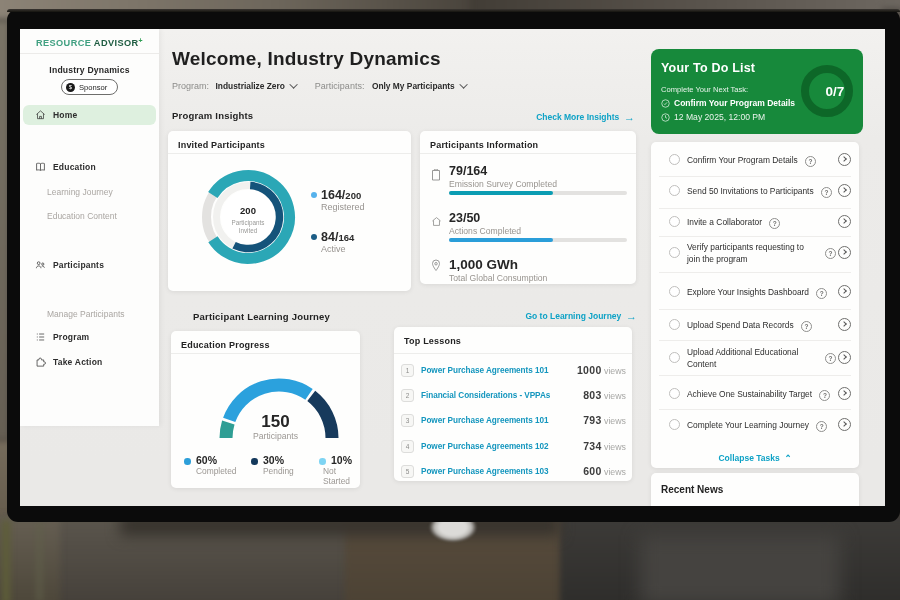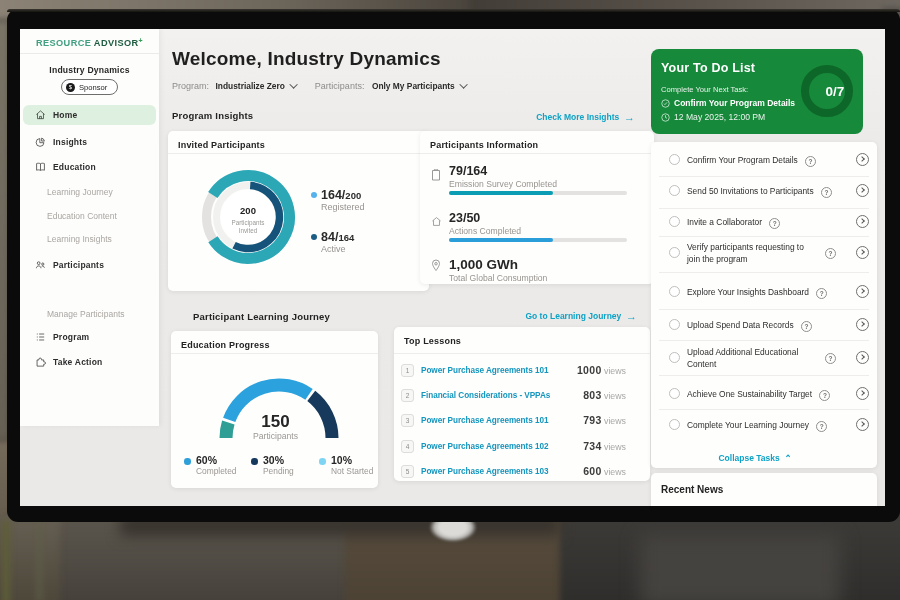--- a/index.html
+++ b/index.html
@@ -11,21 +11,21 @@
 #monitor:before{content:"";position:absolute;left:0;top:0;right:0;height:3px;border-radius:11px 11px 0 0;background:linear-gradient(#3a3632,#15140f);}
 #screen{position:absolute;left:20px;top:29px;width:865px;height:477px;background:linear-gradient(180deg,#f2f1ef 0px,#ecebe9 110px,#eae9e7 430px);overflow:hidden;font-family:"Liberation Sans",sans-serif;}
 
 #side{position:absolute;left:0;top:0;width:139px;height:397px;background:#fdfdfc;box-shadow:2px 0 5px rgba(0,0,0,.05);}
 .mitem{position:absolute;left:0;width:139px;height:20px;}
 .mlbl{position:absolute;left:33px;top:50%;transform:translateY(-50%);font-size:8.5px;font-weight:bold;color:#2d2d2d;letter-spacing:.2px;}
 .msub{position:absolute;left:27px;top:50%;transform:translateY(-50%);font-size:8.5px;color:#aaa6a2;}
 .micon{position:absolute;left:15px;top:50%;transform:translateY(-50%);width:11px;height:11px;}
 .micon svg{display:block;width:11px;height:11px;stroke:#333;fill:none;stroke-width:1.6;}
 
-.card{position:absolute;background:#fefefd;border-radius:5px;box-shadow:0 1px 4px rgba(60,60,60,.10);padding-left:18px;}
+.card{position:absolute;background:#fefefd;border-radius:5px;box-shadow:0 1px 4px rgba(60,60,60,.10);}
 .chead{position:absolute;left:10px;top:9px;font-size:9px;font-weight:bold;color:#232323;letter-spacing:.2px;}
 .cdiv{position:absolute;left:0;right:0;height:1px;background:#ededeb;}
 .slabel{font-size:9.5px;font-weight:bold;color:#232323;letter-spacing:.2px;}
 .tlink{font-size:8.5px;font-weight:bold;color:#0ea2c6;}
 
 .trow .cb{position:absolute;left:18px;width:9px;height:9px;border:1.4px solid #c0bfbd;border-radius:50%;background:#fff;}
 .trow .tx{position:absolute;left:36px;font-size:8.4px;font-weight:500;color:#2e2e2e;letter-spacing:0;}
 .qm{display:inline-block;width:9px;height:9px;border:1px solid #8f8f8d;border-radius:50%;font-size:6.5px;color:#6d6d6b;text-align:center;line-height:9px;vertical-align:-1px;margin-left:5px;font-weight:bold;}
 .chev{position:absolute;right:8px;width:11px;height:11px;border:1.3px solid #6f6f6d;border-radius:50%;color:#555;}
 .chev:after{content:"";position:absolute;left:3.2px;top:3.1px;width:3px;height:3px;border-top:1.4px solid #555;border-right:1.4px solid #555;transform:rotate(45deg);}
@@ -66,45 +66,33 @@
       <span class="abs" style="left:17px;top:3px;font-size:7.6px;color:#262626;font-weight:500;">Sponsor</span>
     </div>
     <div class="mitem" style="top:76px;background:#def0df;border-radius:6px;left:3px;width:133px;">
       <span class="micon" style="left:12px;">
           <svg viewBox="0 0 24 24">
             <path d="M3 11 L12 3 L21 11 M5.5 9.5 V20 H18.5 V9.5 M10 20 v-5 h4 v5"></path>
           </svg>
         </span>
       <span class="mlbl" style="left:30px;">Home</span>
     </div>
-    <div class="mitem" style="top:103px;">
-      <span class="micon">
-          <svg viewBox="0 0 24 24">
-            <path d="M10.5 4.5 A8.5 8.5 0 1 0 19.5 13.5 L10.5 13.5 Z"></path>
-            <path d="M14.5 3.5 A8 8 0 0 1 20.5 10 L14.5 10 Z"></path>
-          </svg>
-        </span>
-      <span class="mlbl">Insights</span>
-    </div>
     <div class="mitem" style="top:128px;">
       <span class="micon">
           <svg viewBox="0 0 24 24">
             <path d="M12 5 C10 3.5 6 3.5 3.5 4.5 V19 C6 18 10 18 12 19.5 C14 18 18 18 20.5 19 V4.5 C18 3.5 14 3.5 12 5 V19"></path>
           </svg>
         </span>
       <span class="mlbl">Education</span>
     </div>
     <div class="mitem" style="top:153px;">
         <span class="msub">Learning Journey</span>
       </div>
     <div class="mitem" style="top:177px;">
         <span class="msub">Education Content</span>
-      </div>
-    <div class="mitem" style="top:200px;">
-        <span class="msub">Learning Insights</span>
       </div>
     <div class="mitem" style="top:226px;">
       <span class="micon">
           <svg viewBox="0 0 24 24">
             <circle cx="8" cy="8" r="3"></circle>
             <circle cx="17" cy="10" r="2.4"></circle>
             <path d="M3 19 c0-3 2.4-5 5-5 s5 2 5 5 M14.5 14.6 c1.6-.8 5.5-.3 6 3.4"></path>
           </svg>
         </span>
       <span class="mlbl">Participants</span>
@@ -194,21 +182,21 @@
       <div class="abs" style="left:0;top:81px;width:209px;text-align:center;font-size:17px;font-weight:bold;color:#252525;">150</div>
       <div class="abs" style="left:0;top:100px;width:209px;text-align:center;font-size:8.6px;color:#9b9793;">Participants</div>
       <span class="abs" style="left:13px;top:127px;width:6.5px;height:6.5px;border-radius:50%;background:#2d9fd9;"></span>
       <div class="abs" style="left:25px;top:123px;font-size:10.5px;font-weight:bold;color:#262626;">60%</div>
       <div class="abs" style="left:25px;top:135px;font-size:8.4px;color:#9b9793;">Completed</div>
       <span class="abs" style="left:80px;top:127px;width:6.5px;height:6.5px;border-radius:50%;background:#14395c;"></span>
       <div class="abs" style="left:92px;top:123px;font-size:10.5px;font-weight:bold;color:#262626;">30%</div>
       <div class="abs" style="left:92px;top:135px;font-size:8.4px;color:#9b9793;">Pending</div>
       <span class="abs" style="left:148px;top:127px;width:6.5px;height:6.5px;border-radius:50%;background:#7ed4f3;"></span>
       <div class="abs" style="left:160px;top:123px;font-size:10.5px;font-weight:bold;color:#262626;">10%</div>
-      <div class="abs" style="left:160px;top:135px;font-size:8.4px;color:#9b9793;">Not Started</div>
+      <div class="abs" style="left:152px;top:135px;font-size:8.4px;color:#9b9793;">Not Started</div>
     </div>
 
     <div class="card" style="left:374px;top:298px;width:238px;height:154px;">
       <div class="chead">Top Lessons</div>
       <div class="cdiv" style="top:26px;"></div>
       <div class="lrow" style="top:34px;">
           <span class="lnum">1</span>
           <span class="ltit">Power Purchase Agreements 101</span>
           <span class="lviews"><b>1000</b> views</span>
         </div>

